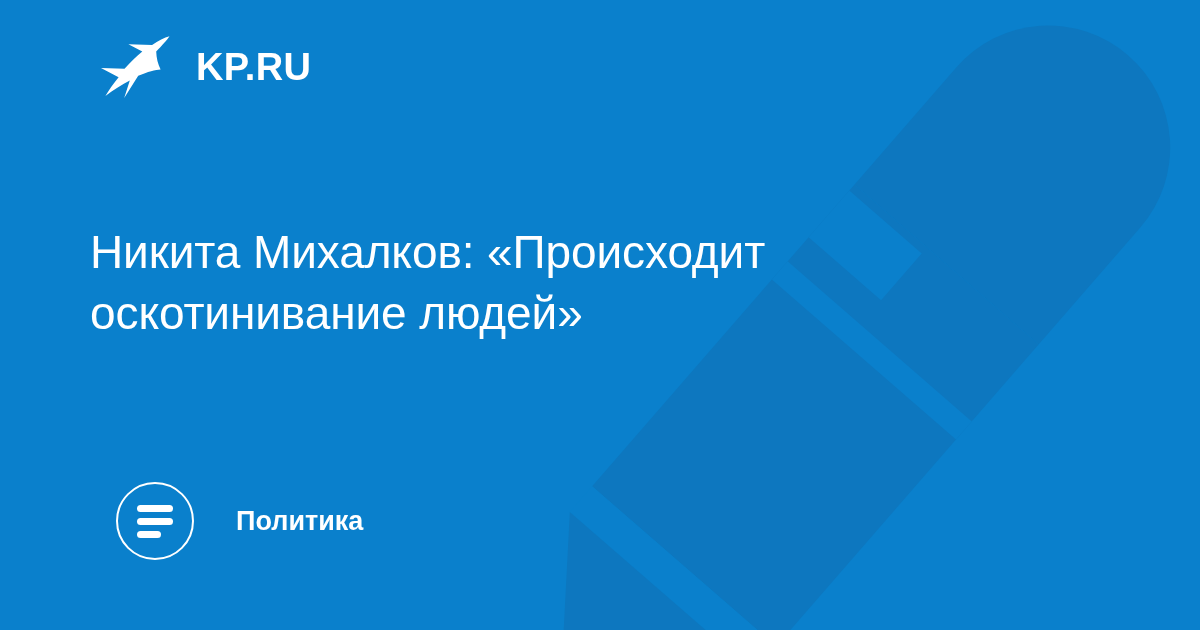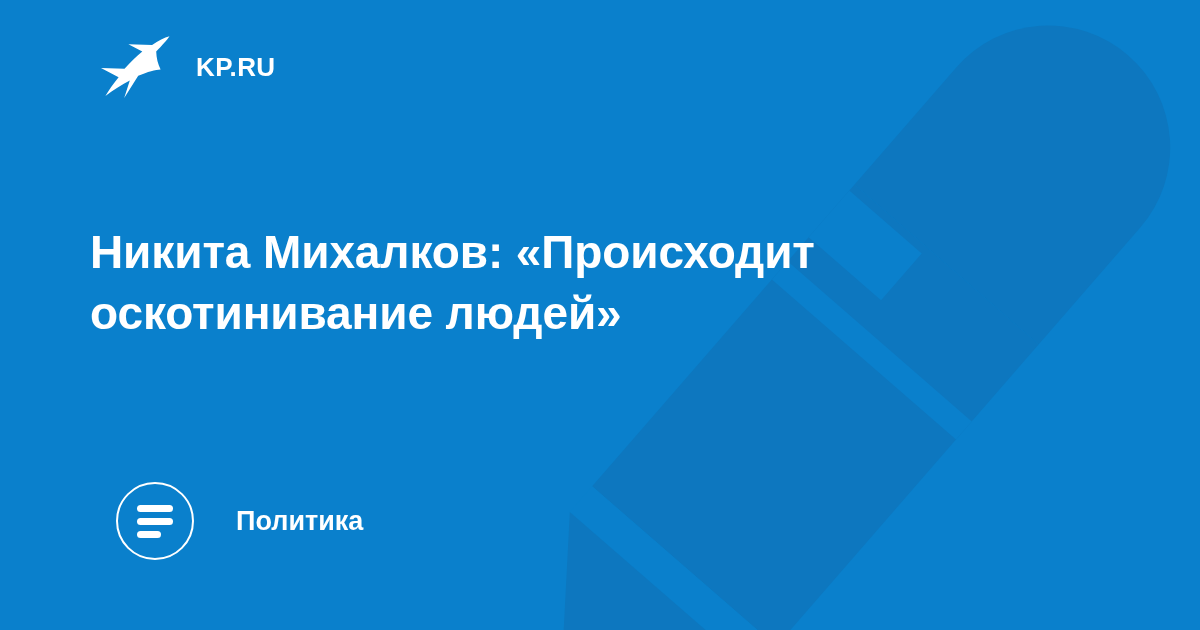--- a/index.html
+++ b/index.html
@@ -38,37 +38,37 @@
   }
   .brand-mark {
     width: 76px;
     height: 66px;
     display: block;
     flex: 0 0 auto;
   }
   .brand-name {
     margin-left: 22px;
     color: #ffffff;
-    font-size: 26px;
+    font-size: 38px;
     font-weight: 700;
     letter-spacing: 0.4px;
     line-height: 1;
     white-space: nowrap;
   }
 
   
   .headline {
     position: absolute;
     left: 90px;
     top: 222px;
     width: 940px;
     margin: 0;
     color: #ffffff;
     font-size: 46px;
-    font-weight: 700;
+    font-weight: 400;
     line-height: 1.33;
     letter-spacing: -0.1px;
   }
 
   
   .category {
     position: absolute;
     left: 116px;
     top: 482px;
     display: flex;

